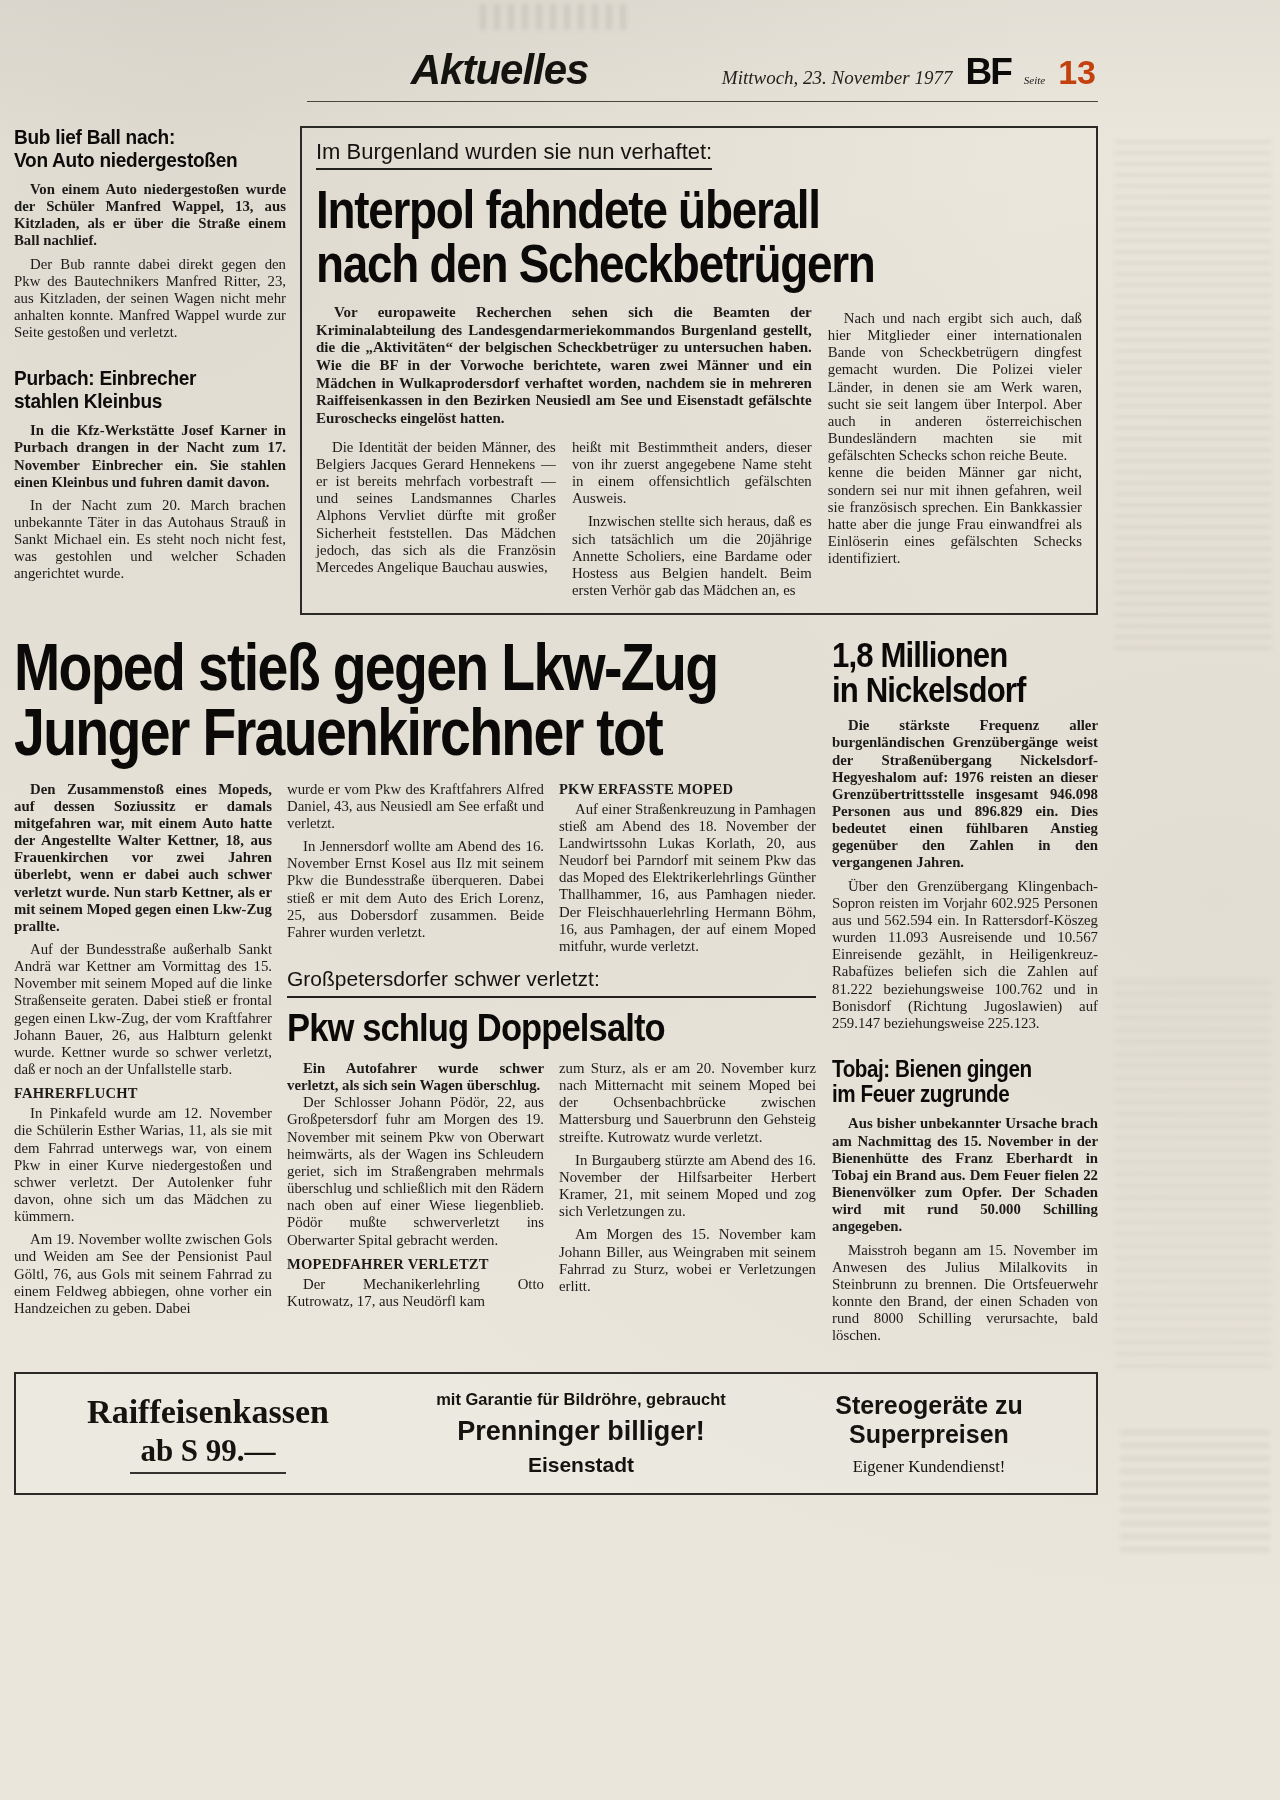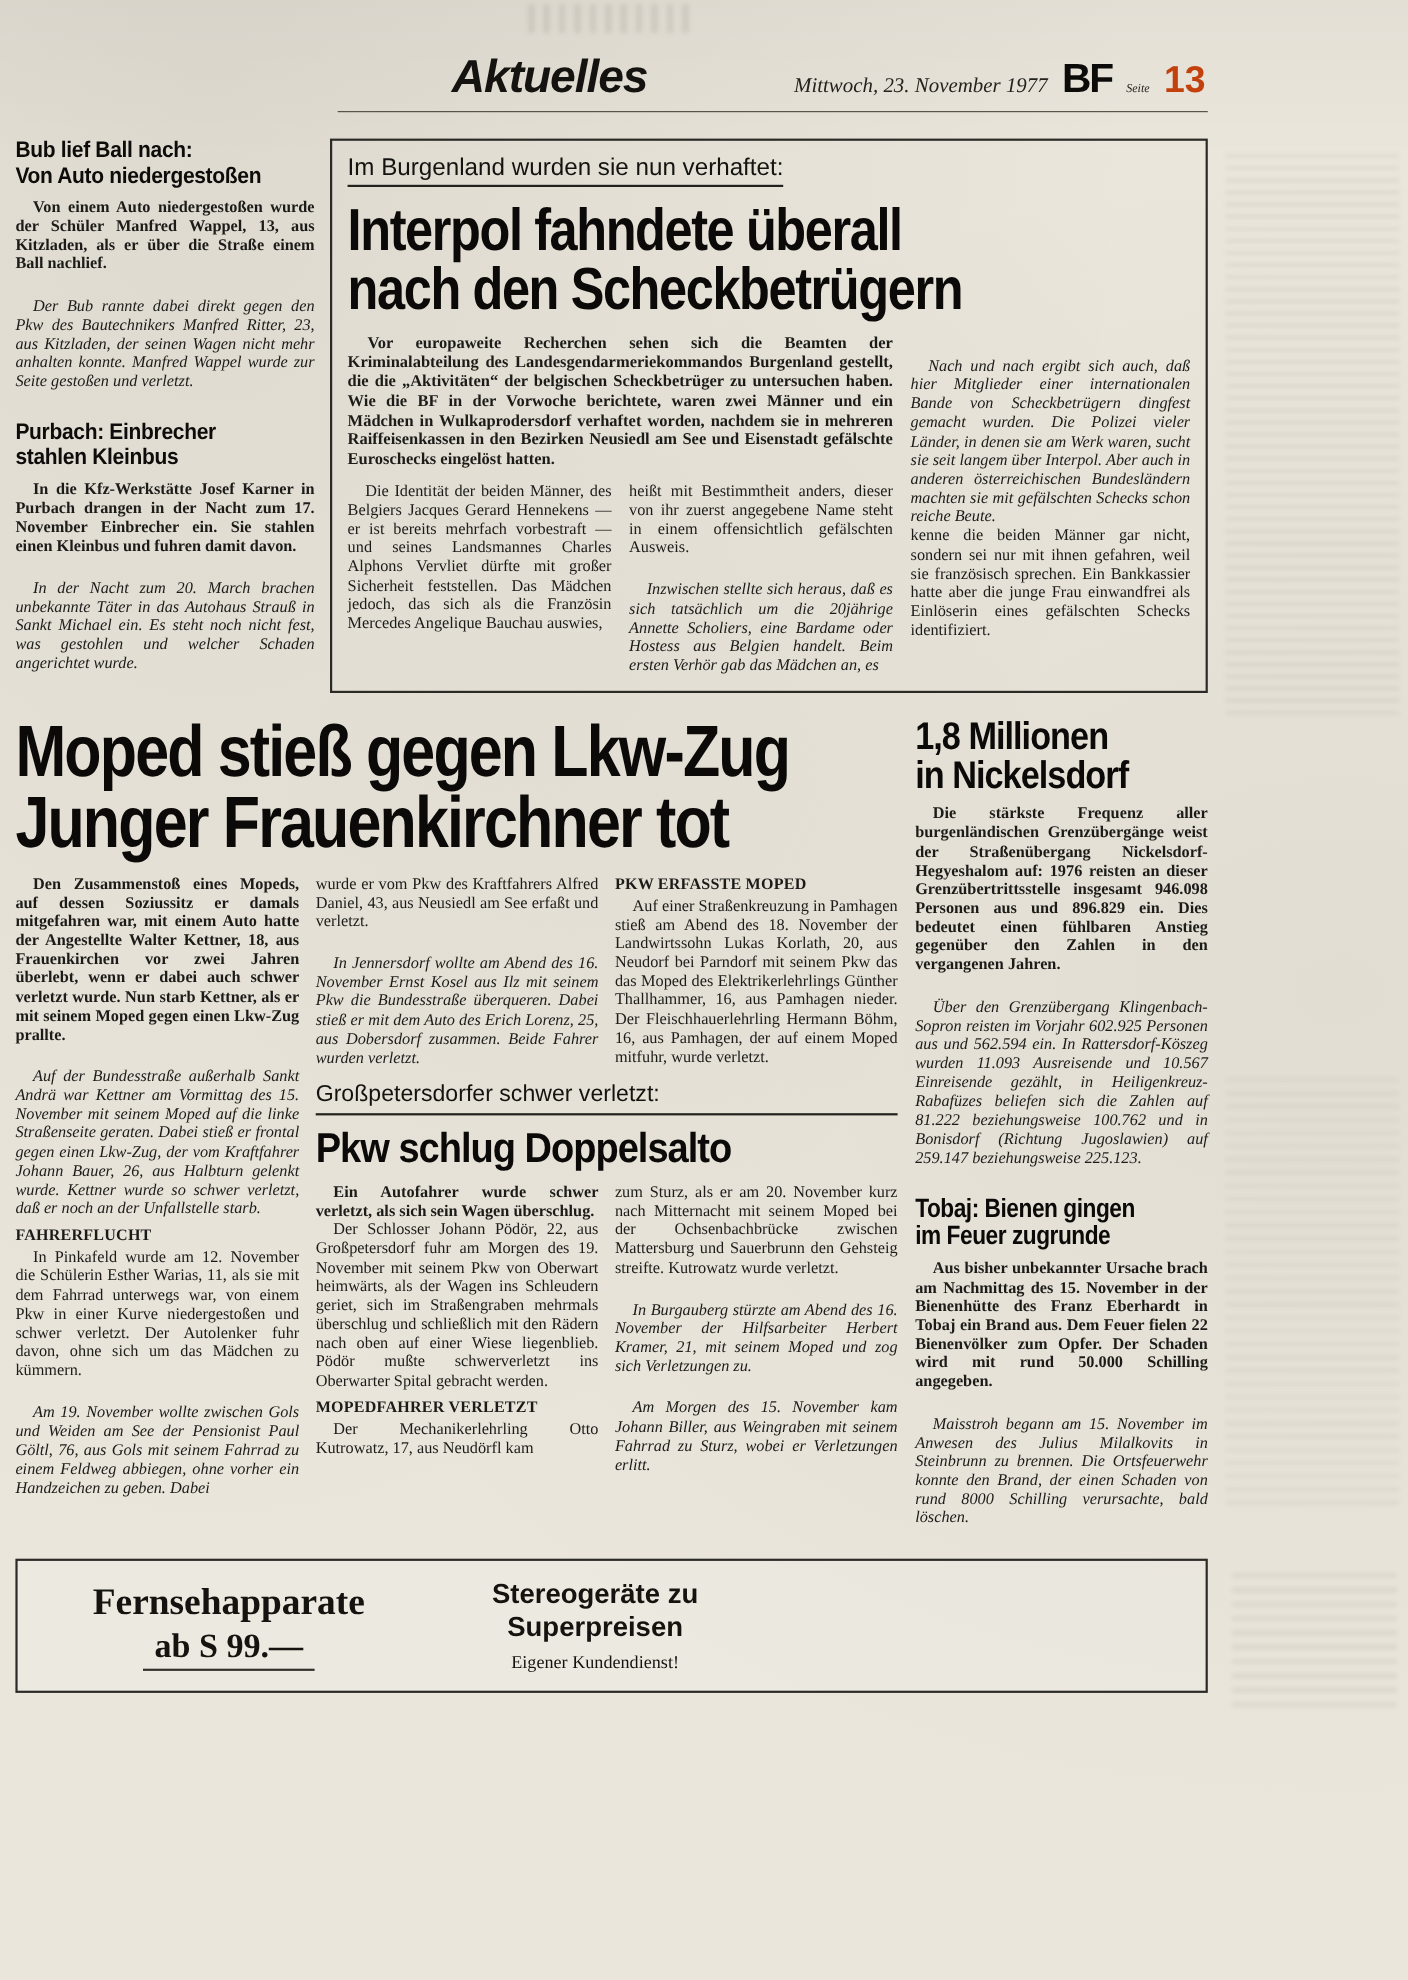--- a/index.html
+++ b/index.html
@@ -52,21 +52,21 @@
 
   .ibox{flex:1;border:2px solid #2b2a26;padding:11px 14px 14px;}
   .ikick{display:inline-block;border-bottom:2px solid #22211d;padding-bottom:3px;}
   .ihl{font-size:54px;line-height:1.0;letter-spacing:-1.5px;width:118%;transform:scaleX(.85);margin:12px 0 14px;}
   .ibody{display:flex;gap:16px;margin-top:4px;}
   .ibody-left{flex:1.95;}
   .ibody-right{flex:1;}
   .ilead{font-size:15px;line-height:1.18;text-indent:18px;}
   .i2col{display:flex;gap:16px;margin-top:11px;}
   .i2col>div{flex:1;}
-  .sp{margin-top:21px;font-style:italic;}
+  .sp{margin-top:6px;}
 
   
   .mid{display:flex;gap:16px;margin-top:20px;}
   .mid-left{width:802px;flex:none;}
   .rightcol{flex:1;}
   .mhl{font-size:66px;line-height:.98;letter-spacing:-2px;width:124%;transform:scaleX(.84);margin:0 0 16px 0;}
   .mcols{display:flex;gap:15px;}
   .mcol1{width:258px;flex:none;}
   .msub{flex:1;}
   .msub-top{display:flex;gap:15px;}
@@ -222,22 +222,27 @@
 im Feuer zugrunde</h2>
         <p class="p lead">Aus bisher unbekannter Ursache brach am Nachmittag des 15. November in der Bienenhütte des Franz Eberhardt in Tobaj ein Brand aus. Dem Feuer fielen 22 Bienenvölker zum Opfer. Der Schaden wird mit rund 50.000 Schilling angegeben.</p>
         <p class="p sp">Maisstroh begann am 15. November im Anwesen des Julius Milalkovits in Steinbrunn zu brennen. Die Ortsfeuerwehr konnte den Brand, der einen Schaden von rund 8000 Schilling verursachte, bald löschen.</p>
       </article>
     </aside>
 
   </section>
 
   <section class="ad">
     <div class="ad-left">
-      <div class="ad-l1">Fernsehapparate</div>
+      <div class="ad-l1">Raiffeisenkassen</div>
       <div><span class="ad-l2">ab S 99.—</span></div>
+    </div>
+    <div class="ad-center">
+      <div class="ad-c1">mit Garantie für Bildröhre, gebraucht</div>
+      <div class="ad-c2">Prenninger billiger!</div>
+      <div class="ad-c3">Eisenstadt</div>
     </div>
     <div class="ad-right">
       <div class="ad-r12">Stereogeräte zu</div>
       <div class="ad-r12">Superpreisen</div>
       <div class="ad-r3">Eigener Kundendienst!</div>
     </div>
   </section>
 
 </div>
 

